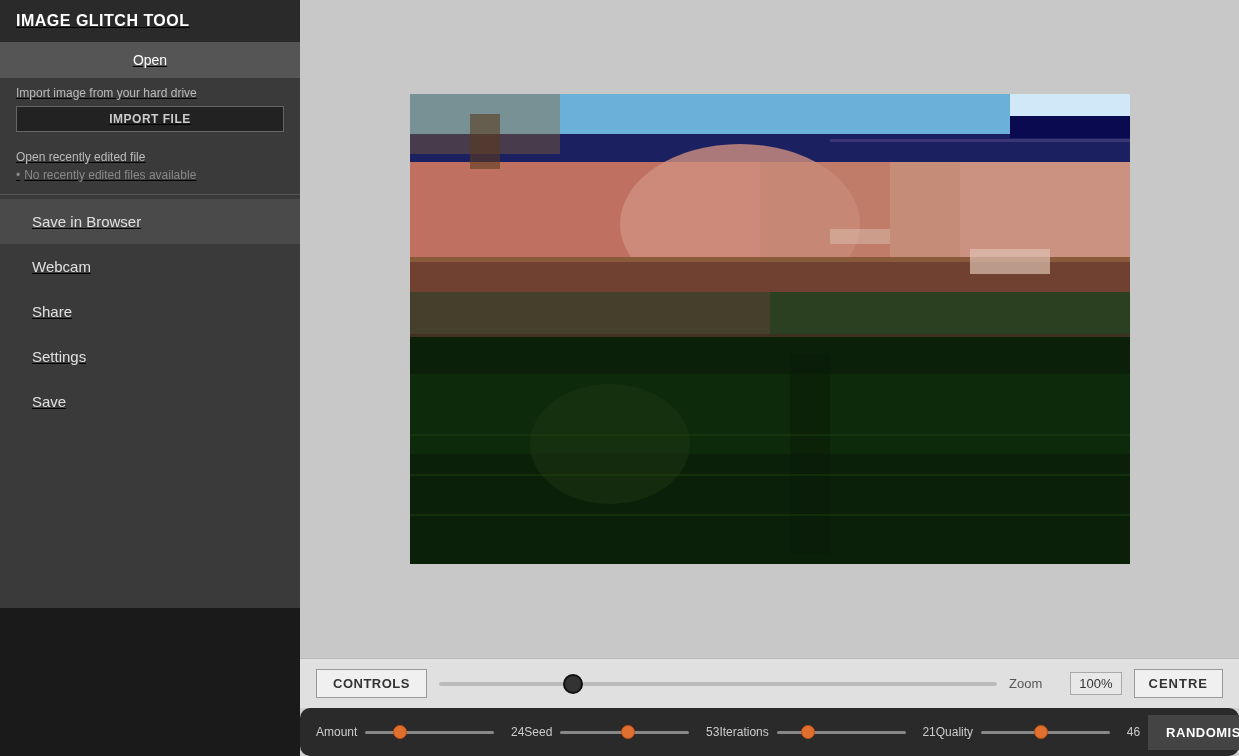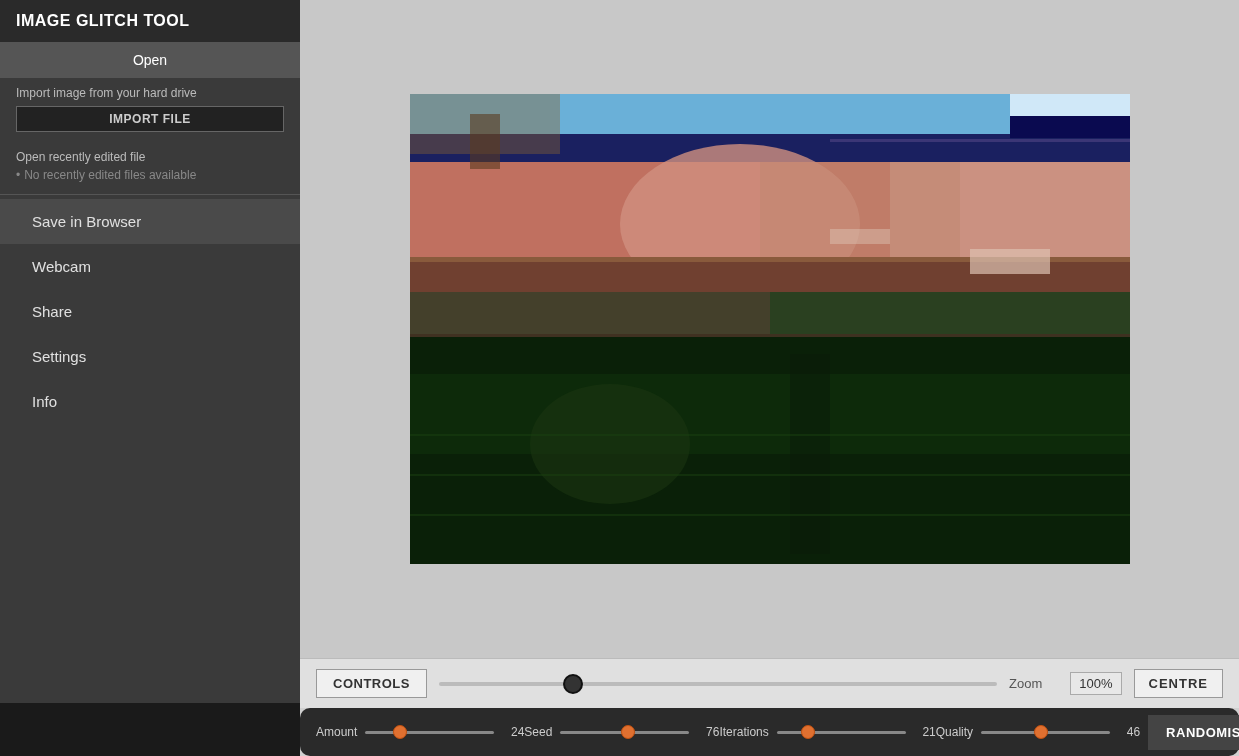--- a/index.html
+++ b/index.html
@@ -11,24 +11,25 @@
       display: flex;
       flex-direction: column;
       overflow: hidden;
     }
 
     
     #sidebar {
       position: absolute;
       left: 0; top: 0;
       width: 300px;
-      height: 703px;
+      height: 608px;
       background: #3a3a3a;
       display: flex;
       flex-direction: column;
+      text-decoration: underline;
     }
 
     #app-title {
       background: #2a2a2a;
       color: #ffffff;
       font-size: 16px;
       font-weight: bold;
       padding: 12px 16px;
       letter-spacing: 0.5px;
     }
@@ -290,21 +291,21 @@
       <span>No recently edited files available</span>
     </div>
   </div>
 
   <div class="divider"></div>
 
   <button class="nav-item active">Save in Browser</button>
   <button class="nav-item">Webcam</button>
   <button class="nav-item">Share</button>
   <button class="nav-item">Settings</button>
-  <button class="nav-item">Info</button>
+  <button class="nav-item">Save</button>
 </div>
 
 <div id="main">
   <div id="canvas-area">
     <div id="glitch-image">
       
       <svg id="glitch-svg" viewBox="0 0 720 470" xmlns="http://www.w3.org/2000/svg">
 
         <rect x="0" y="0" width="720" height="45" fill="#6ab0d8"></rect>
 
@@ -367,21 +368,21 @@
 
   <div id="sliders-bar">
     <div class="slider-group">
       <span class="slider-label">Amount</span>
       <input type="range" class="bottom-slider" min="0" max="100" value="24" style="">
       <span class="slider-value">24</span>
     </div>
     <div class="slider-group">
       <span class="slider-label">Seed</span>
       <input type="range" class="bottom-slider" min="0" max="100" value="53" style="">
-      <span class="slider-value">76</span>
+      <span class="slider-value">53</span>
     </div>
     <div class="slider-group">
       <span class="slider-label">Iterations</span>
       <input type="range" class="bottom-slider" min="0" max="100" value="21" style="">
       <span class="slider-value">21</span>
     </div>
     <div class="slider-group">
       <span class="slider-label">Quality</span>
       <input type="range" class="bottom-slider" min="0" max="100" value="46" style="">
       <span class="slider-value">46</span>

